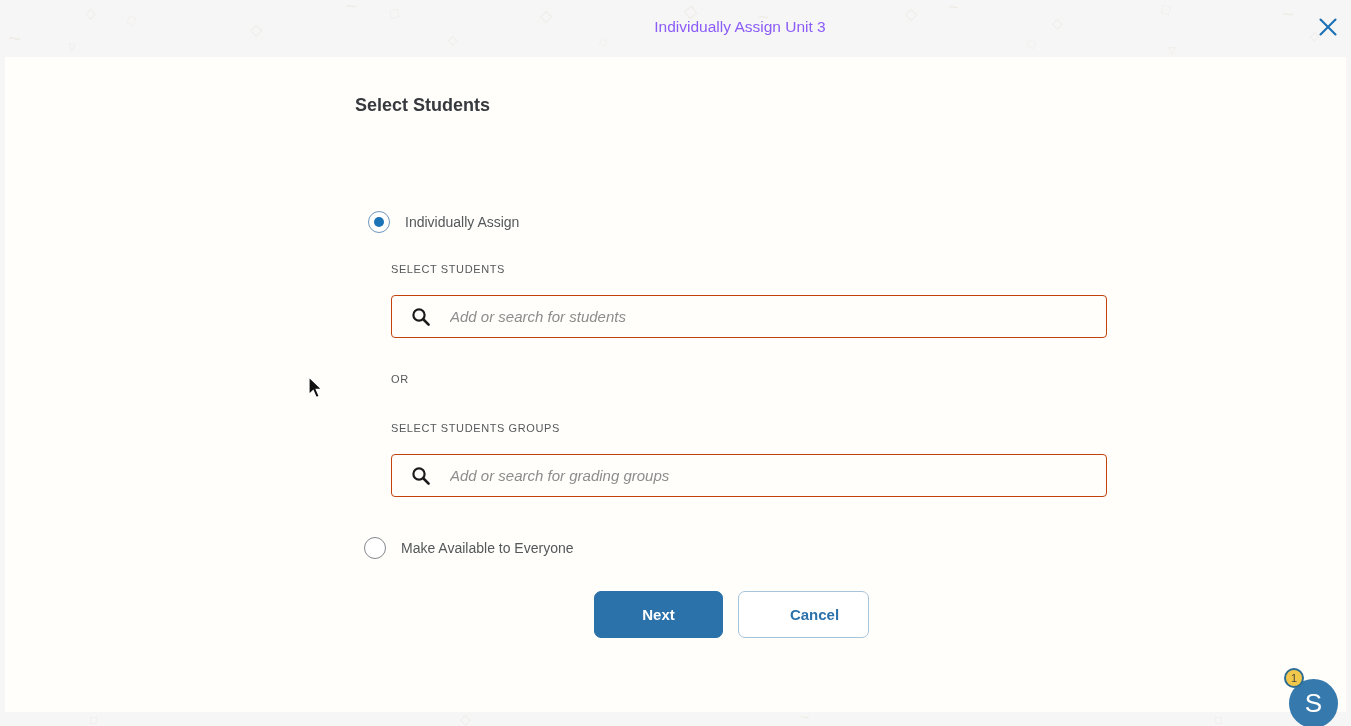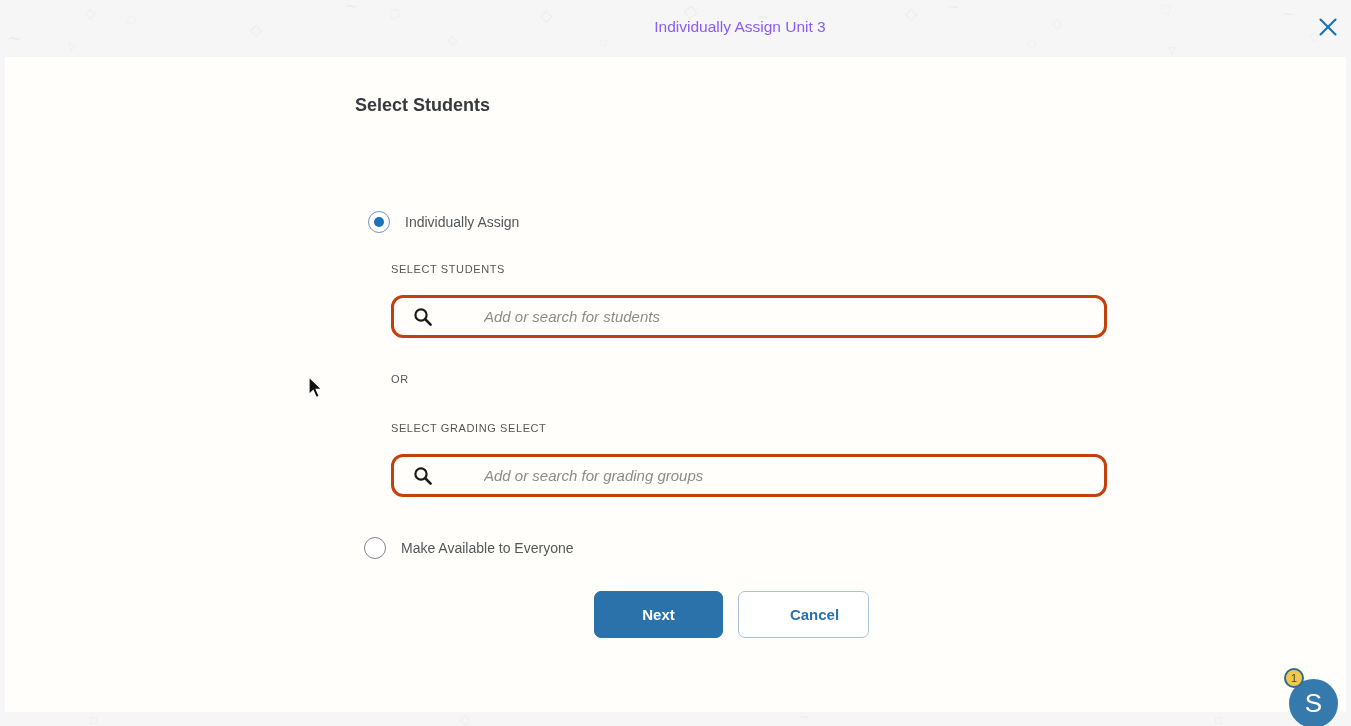--- a/index.html
+++ b/index.html
@@ -35,22 +35,22 @@
   .radio-dot { width:10px; height:10px; border-radius:50%; background:#1a73b7; }
   .radio-label { font-size:14px; color:#54585a; }
 
   .field-label { position:absolute; left:391px; font-size:11px; letter-spacing:0.6px;
     color:#55585a; z-index:3; }
   .label-students { top:263px; }
   .label-or { top:373px; }
   .label-groups { top:422px; }
 
   .search-field { position:absolute; left:391px; width:716px; height:43px;
-    border:3px solid #c2410c; border-radius:12px; background:#fffefb; z-index:3;
-    display:flex; align-items:center;gap:32px; }
+    border:1px solid #c2410c; border-radius:4px; background:#fffefb; z-index:3;
+    display:flex; align-items:center; }
   .search-field-1 { top:295px; }
   .search-field-2 { top:454px; }
   .search-icon-wrap { width:58px; display:flex; justify-content:center; flex:0 0 auto; }
   .search-input { flex:1; height:100%; border:none; outline:none; background:transparent;
     font-family:"Liberation Sans", sans-serif; font-size:15px; color:#333; }
   .search-input::placeholder { font-style:italic; color:#8c8c8c; opacity:1; }
 
   .btn { position:absolute; top:591px; height:47px; border-radius:7px; font-family:"Liberation Sans", sans-serif;
     font-size:15px; font-weight:bold; cursor:pointer; z-index:3; }
   .btn-next { left:594px; width:129px; background:#2b72ab; color:#ffffff; border:1px solid #2b72ab; }
@@ -122,21 +122,21 @@
       <svg width="20" height="20" viewBox="0 0 20 20" fill="none">
         <circle cx="8" cy="8" r="5.6" stroke="#1b1b1b" stroke-width="2.2"></circle>
         <line x1="12.5" y1="12.5" x2="17.6" y2="17.6" stroke="#1b1b1b" stroke-width="2.6" stroke-linecap="round"></line>
       </svg>
     </span>
     <input class="search-input" type="text" placeholder="Add or search for students" style="">
   </div>
 
   <div class="field-label label-or">OR</div>
 
-  <div class="field-label label-groups">SELECT GRADING SELECT</div>
+  <div class="field-label label-groups">SELECT STUDENTS GROUPS</div>
   <div class="search-field search-field-2">
     <span class="search-icon-wrap">
       <svg width="20" height="20" viewBox="0 0 20 20" fill="none">
         <circle cx="8" cy="8" r="5.6" stroke="#1b1b1b" stroke-width="2.2"></circle>
         <line x1="12.5" y1="12.5" x2="17.6" y2="17.6" stroke="#1b1b1b" stroke-width="2.6" stroke-linecap="round"></line>
       </svg>
     </span>
     <input class="search-input" type="text" placeholder="Add or search for grading groups" style="">
   </div>
 

